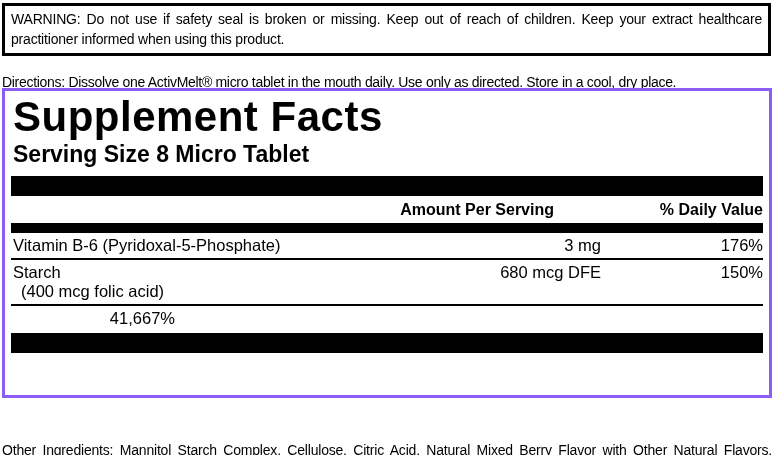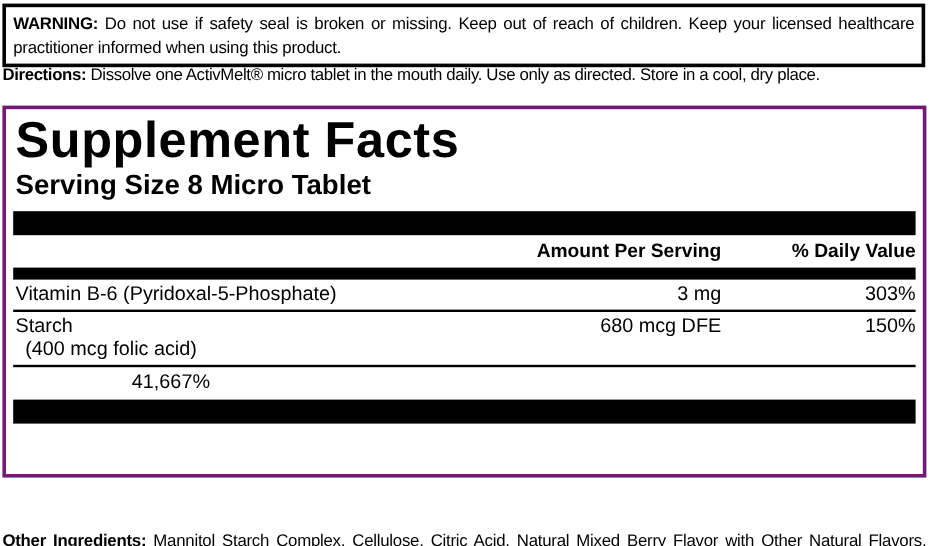--- a/index.html
+++ b/index.html
@@ -9,59 +9,59 @@
   }
   .label {
     position: relative;
     width: 775px;
     height: 455px;
     background: #ffffff;
     color: #000000;
     font-family: "Liberation Sans", sans-serif;
     overflow: hidden;
   }
-  .b { font-weight: bold; }
+  .b { font-weight: normal; }
 
   
   .warning-box {
     position: absolute;
     left: 2px;
     top: 3px;
     width: 769px;
     box-sizing: border-box;
     border: 3px solid #000;
     padding: 3px 6px 4px 6px;
     font-size: 14px;
     line-height: 20px;
     letter-spacing: -0.2px;
     text-align: justify;
   }
 
   
   .directions {
     position: absolute;
     left: 2px;
-    top: 52px;
+    top: 72px;
     width: 770px;
     font-size: 14px;
     line-height: 20px;
     letter-spacing: -0.3px;
     white-space: nowrap;
     overflow: hidden;
   }
 
   
   .sf-box {
     position: absolute;
     left: 2px;
     top: 88px;
     width: 770px;
     height: 310px;
     box-sizing: border-box;
-    border: 3px solid #701a75;
+    border: 3px solid #8b5cf6;
     padding: 2px 6px 0 6px;
   }
   .sf-title {
     font-size: 42px;
     line-height: 45px;
     font-weight: bold;
     letter-spacing: 0.5px;
     margin: 1px 0 2px 2px;
   }
   .sf-serving {
@@ -82,20 +82,21 @@
     display: flex;
     align-items: flex-start;
     font-size: 16.5px;
     line-height: 19px;
     padding: 3px 0 3px 2px;
   }
   .sf-row.header {
     font-weight: bold;
     font-size: 16px;
     padding: 4px 0 4px 2px;
+    gap: 47px;
   }
   .sf-row .name { flex: 1 1 auto; }
   .sf-row .amount { width: 200px; flex: 0 0 auto; text-align: right; }
   .sf-row .dv { width: 150px; flex: 0 0 auto; text-align: right; padding-left: 12px; }
   .rule { border-top: 2px solid #000; }
   .sub { margin-left: 8px; }
   .sub:empty { display: none; }
 
   
   .other {
@@ -108,21 +109,21 @@
     letter-spacing: -0.2px;
     text-align: justify;
     margin-top: 36px;
   }
 </style>
 </head>
 <body>
 
 <div class="label">
 
-  <div class="warning-box"><span class="b">WARNING:</span><span> Do not use if safety seal is broken or missing. Keep out of reach of children. Keep your licensed healthcare practitioner informed when using this product.</span></div>
+  <div class="warning-box"><span class="b">WARNING:</span><span> Do not use if safety seal is broken or missing. Keep out of reach of children. Keep your extract healthcare practitioner informed when using this product.</span></div>
 
   <div class="directions"><span class="b">Directions:</span><span> Dissolve one ActivMelt® micro tablet in the mouth daily. Use only as directed. Store in a cool, dry place.</span></div>
 
   <div class="sf-box">
     <div class="sf-title">Supplement Facts</div>
     <div class="sf-serving">Serving Size 8 Micro Tablet</div>
 
     <div class="bar bar-thick-top"></div>
 
     <div class="sf-row header">
@@ -131,21 +132,21 @@
       <div class="dv">% Daily Value</div>
     </div>
 
     <div class="bar bar-mid"></div>
 
     <div class="sf-row">
       <div class="name">
           <div>Vitamin B-6 (Pyridoxal-5-Phosphate)</div>
         </div>
       <div class="amount">3 mg</div>
-      <div class="dv">303%</div>
+      <div class="dv">176%</div>
     </div>
 
     <div class="sf-row rule">
       <div class="name">
           <div>Starch</div>
           <div class="sub">(400 mcg folic acid)</div>
         </div>
       <div class="amount">680 mcg DFE</div>
       <div class="dv">150%</div>
     </div>

